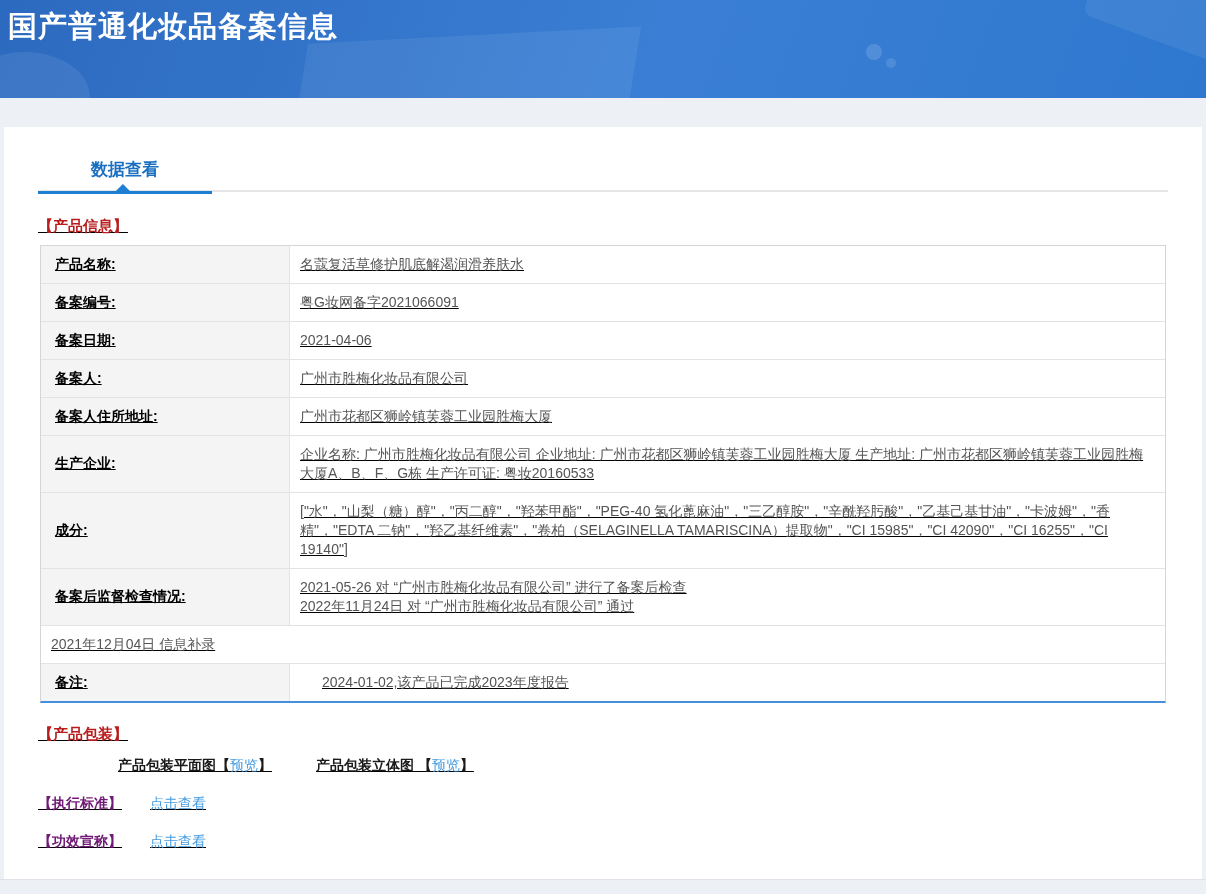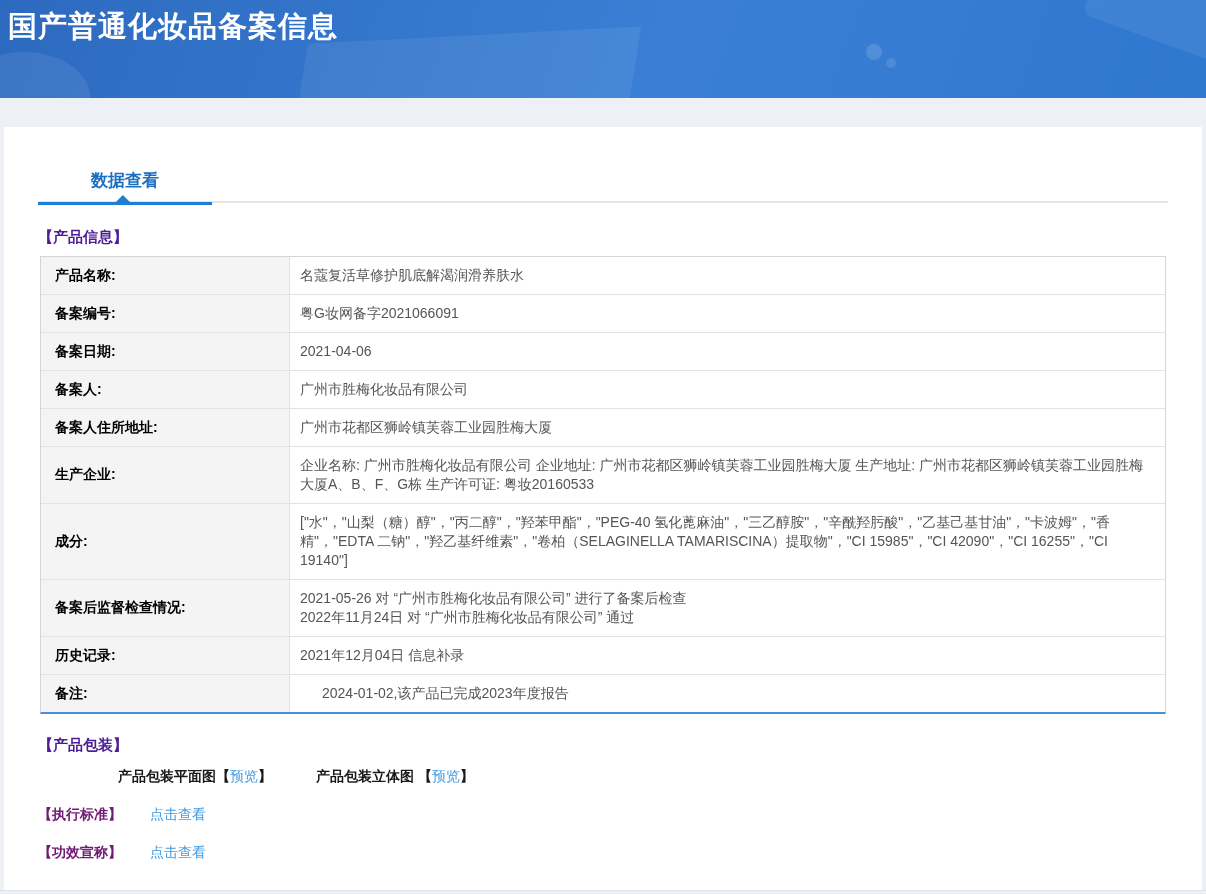--- a/index.html
+++ b/index.html
@@ -51,21 +51,22 @@
 
   
   .main-wrap {
     flex: 1 1 auto;
     padding: 29px 4px 0 4px;
     display: flex;
   }
   .card {
     background: #ffffff;
     width: 100%;
-    padding: 42px 34px 28px 34px;
+    padding: 31px 34px 28px 34px;
+    text-decoration: underline;
   }
 
   
   .tab-bar {
     border-bottom: 2px solid #e6e6e6;
     position: relative;
     height: 34px;
   }
   .tab {
     display: inline-block;
@@ -91,21 +92,21 @@
     width: 0; height: 0;
     border-left: 7px solid transparent;
     border-right: 7px solid transparent;
     border-bottom: 7px solid #1e7ed2;
   }
 
   
   .section-title {
     font-size: 15px;
     font-weight: bold;
-    color: #4c1d95;
+    color: #b91c1c;
     margin-top: 25px;
     margin-bottom: 9px;
   }
 
   
   .info-table {
     border: 1px solid #d5d5d5;
     border-bottom: 2px solid #4490dc;
     margin: 0 2px;
   }
@@ -245,21 +246,20 @@
           </div>
       </div>
       <div class="info-row">
         <div class="cell-label">备案后监督检查情况:</div>
         <div class="cell-value">
             <span class="val">2021-05-26 对 “广州市胜梅化妆品有限公司” 进行了备案后检查
 2022年11月24日 对 “广州市胜梅化妆品有限公司” 通过</span>
           </div>
       </div>
       <div class="info-row">
-        <div class="cell-label">历史记录:</div>
         <div class="cell-value">
             <span class="val">2021年12月04日 信息补录</span>
           </div>
       </div>
       <div class="info-row">
         <div class="cell-label">备注:</div>
         <div class="cell-value">
             <span class="val">2024-01-02,该产品已完成2023年度报告</span>
           </div>
       </div>

